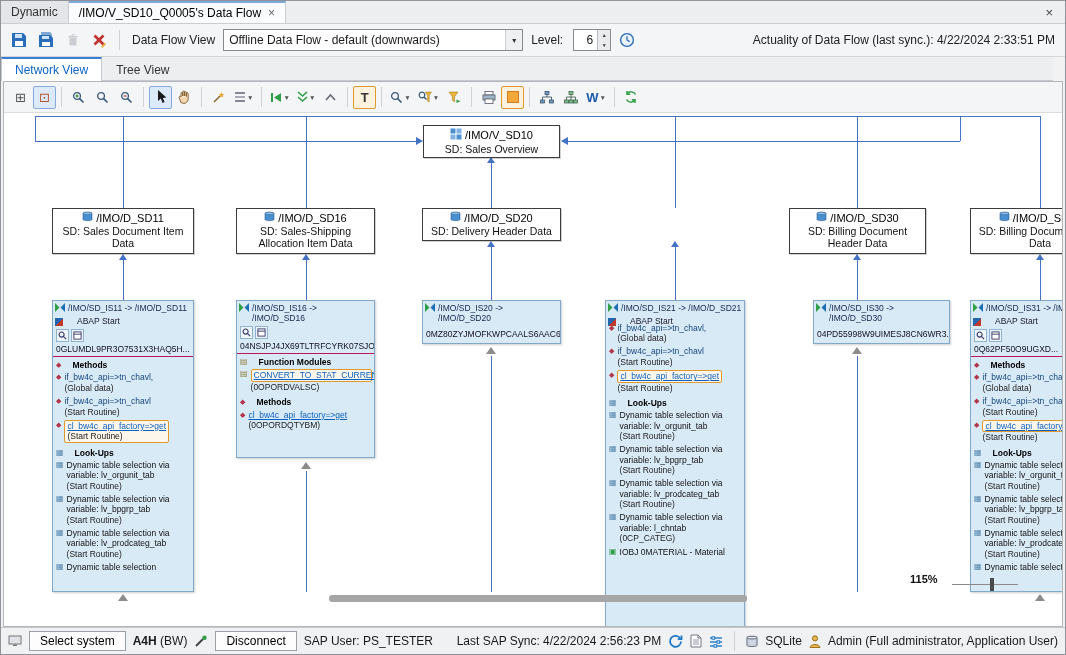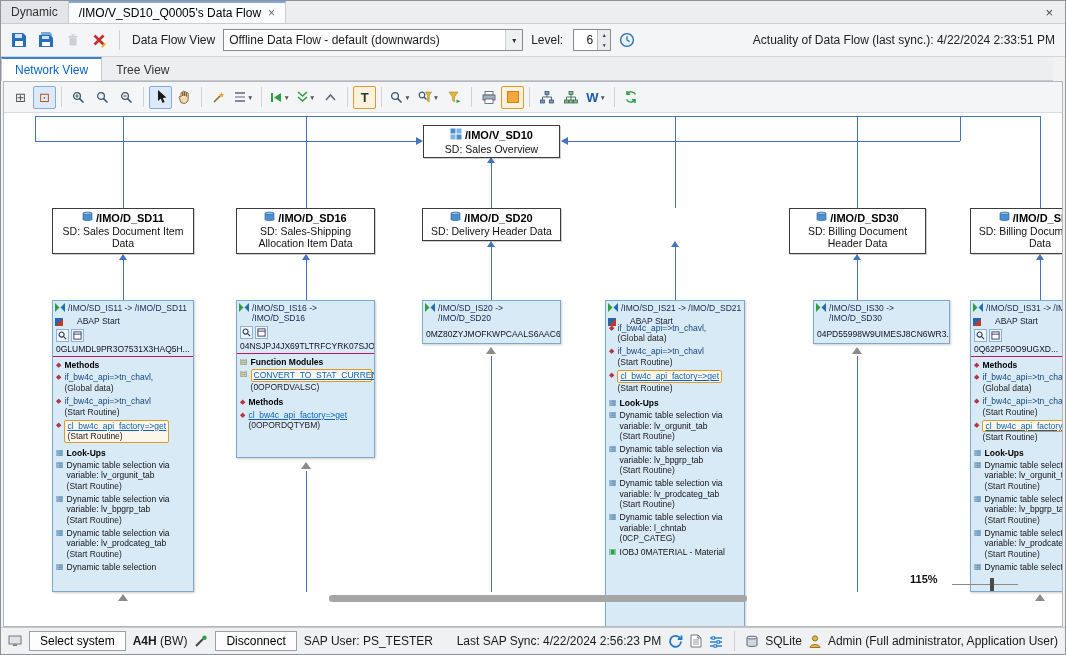--- a/index.html
+++ b/index.html
@@ -50,32 +50,32 @@
   .hline,.vline{position:absolute;background:#4472c4}
   .hline{height:1px}
   .vline{width:1px}
   .arr-u{position:absolute;width:0;height:0;border-left:4px solid transparent;border-right:4px solid transparent;border-bottom:6px solid #4472c4}
   .arr-r{position:absolute;width:0;height:0;border-top:4px solid transparent;border-bottom:4px solid transparent;border-left:7px solid #4472c4}
   .arr-l{position:absolute;width:0;height:0;border-top:4px solid transparent;border-bottom:4px solid transparent;border-right:7px solid #4472c4}
   .tri-g{position:absolute;width:0;height:0;border-left:5px solid transparent;border-right:5px solid transparent;border-bottom:7px solid #8c8c8c}
 
   
   .node{position:absolute;background:#fff;border:1px solid #3c3c3c;text-align:center;padding:2px;box-shadow:1px 1px 0 rgba(0,0,0,.18);overflow:hidden}
-  .node .nm{font-weight:bold;font-size:11px;display:flex;align-items:center;justify-content:center;gap:3px;color:#000;line-height:1.2}
+  .node .nm{font-weight:normal;font-size:11px;display:flex;align-items:center;justify-content:center;gap:3px;color:#000;line-height:1.2}
   .node .ds{font-size:10.5px;color:#111;line-height:1.15}
 
   
   .tfm{position:absolute;background:#d9eaf7;border:1px solid #7fa8c9;font-size:8.5px;line-height:1.22;color:#15152a;overflow:hidden;box-shadow:1px 1px 2px rgba(0,0,0,.2)}
   .tfm-head{display:flex;gap:3px;padding:2px 2px 1px;align-items:flex-start;color:#10264d}
   .tfm-row{display:flex;gap:14px;padding:1px 2px;align-items:center}
   .ic-abap{width:8px;height:8px;display:inline-block;background:linear-gradient(135deg,#2467ae 55%,#c0392b 45%);flex:0 0 auto}
   .tfm-tools{display:flex;gap:2px;padding:1px 3px}
   .mini{width:13px;height:13px;border:1px solid #8fb2cf;background:#eef6fc;display:flex;align-items:center;justify-content:center}
   .tfm-hash{padding:1px 3px 2px;border-bottom:1px solid #be185d;color:#101020;white-space:nowrap;overflow:hidden}
-  .tfm-sec{display:flex;gap:3px;font-weight:bold;padding:3px 3px 1px;color:#000}
+  .tfm-sec{display:flex;gap:11px;font-weight:bold;padding:3px 3px 1px;color:#000}
   .sic{font-size:7px;line-height:9px}
   .tfm-item{display:flex;gap:3px;padding:1px 2px 2px 3px;align-items:flex-start}
   .iic{flex:0 0 auto;font-size:7px;line-height:10px}
   .iic.m{color:#b2374b}
   .iic.l{color:#4f81a8;font-size:8px}
   .iic.g{color:#2f9e44;font-size:8px}
   .iic.f{color:#8a7a2a;font-size:8px}
   .ibody{flex:1;min-width:0}
   .it{display:block;color:#17477e}
   .it.blk{color:#111}

